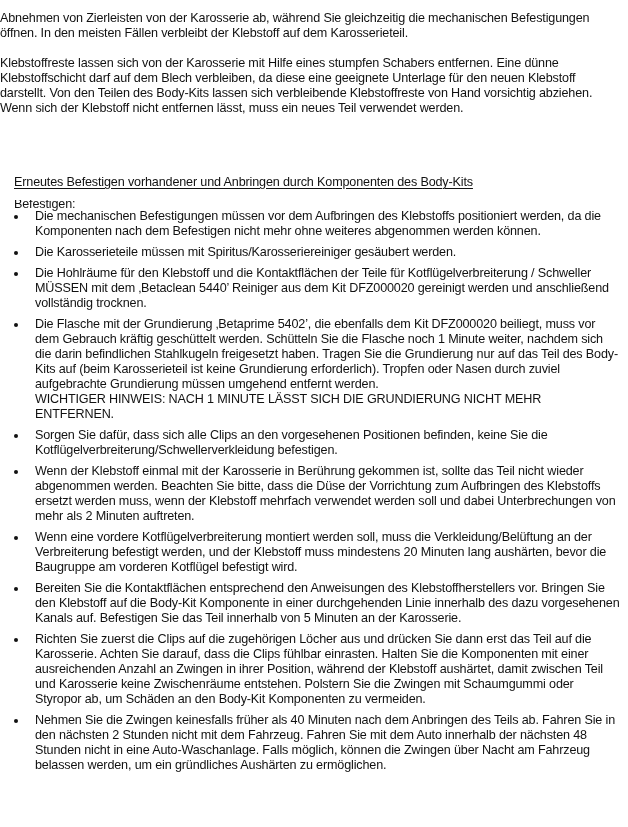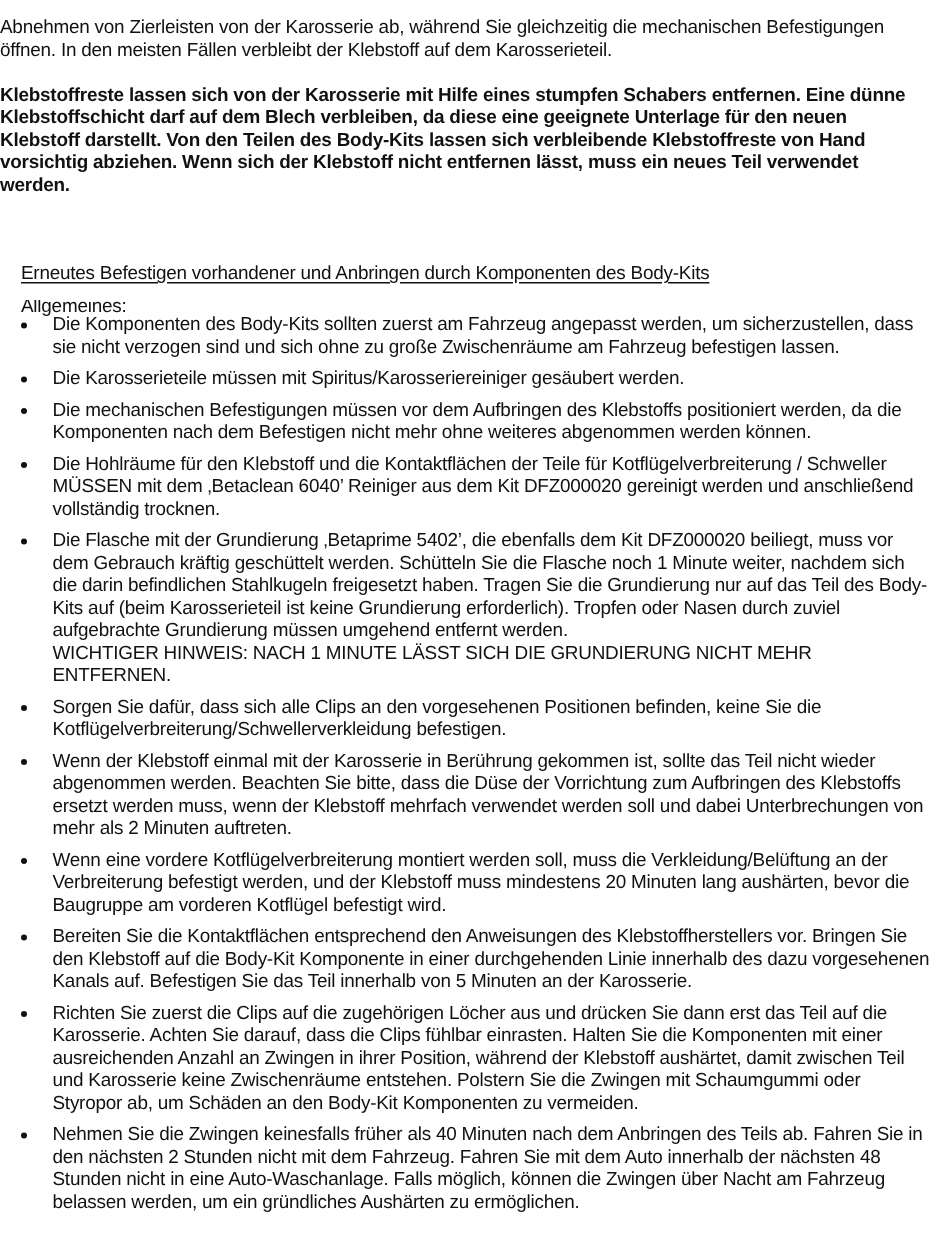--- a/index.html
+++ b/index.html
@@ -5,21 +5,21 @@
   html, body { margin: 0; padding: 0; background: #ffffff; }
   body {
     width: 628px; height: 827px; overflow: hidden; position: relative;
     font-family: "Liberation Sans", sans-serif;
     font-size: 12.6px; line-height: 15px; color: #111111;
     letter-spacing: -0.15px;
   }
   .page { position: absolute; left: 0; top: 11px; width: 606px; }
   p { margin: 0; }
   .para1 { margin-bottom: 15px; }
-  .para2 { margin-bottom: 0; font-weight: bold; }
+  .para2 { margin-bottom: 0; }
   .heading {
     position: absolute; left: 14px; top: 175px;
     text-decoration: underline; text-underline-offset: 2px;
   }
   .subhead-wrap {
     position: absolute; left: 14px; top: 196px; height: 16px; overflow: hidden;
   }
   .subhead { display: block; margin-top: 1px; clip-path: inset(3px 0 0 0); }
   .list { position: absolute; left: 0; top: 209px; width: 628px; margin: 0; padding: 0; list-style: none; }
   .list li { position: relative; padding-left: 35px; padding-right: 8px; margin-bottom: 6px; }
@@ -35,39 +35,35 @@
 <div class="page">
   <p class="para1">
     <span>Abnehmen von Zierleisten von der Karosserie ab, während Sie gleichzeitig die mechanischen Befestigungen öffnen.  In den meisten Fällen verbleibt der Klebstoff auf dem Karosserieteil.</span><br>
   </p>
   <p class="para2">Klebstoffreste lassen sich von der Karosserie mit Hilfe eines stumpfen Schabers entfernen. Eine dünne Klebstoffschicht darf auf dem Blech verbleiben, da diese eine geeignete Unterlage für den neuen Klebstoff darstellt.  Von den Teilen des Body-Kits lassen sich verbleibende Klebstoffreste von Hand vorsichtig abziehen.  Wenn sich der Klebstoff nicht entfernen lässt, muss ein neues Teil verwendet werden.</p>
 </div>
 
 <div class="heading">Erneutes Befestigen vorhandener und Anbringen durch Komponenten des Body-Kits</div>
 
 <div class="subhead-wrap">
-  <span class="subhead">Allgemeines:</span>
+  <span class="subhead">Befestigen:</span>
 </div>
 
 <ul class="list">
   <li>
       <span class="bullet"></span>
-      <span class="item-text">Die Komponenten des Body-Kits sollten zuerst am Fahrzeug angepasst werden, um sicherzustellen, dass sie nicht verzogen sind und sich ohne zu große Zwischenräume am Fahrzeug befestigen lassen.</span>
+      <span class="item-text">Die mechanischen Befestigungen  müssen vor dem Aufbringen des Klebstoffs positioniert werden, da die Komponenten nach dem Befestigen nicht mehr ohne weiteres abgenommen werden können.</span>
     </li>
   <li>
       <span class="bullet"></span>
       <span class="item-text">Die Karosserieteile müssen mit Spiritus/Karosseriereiniger gesäubert werden.</span>
     </li>
   <li>
       <span class="bullet"></span>
-      <span class="item-text">Die mechanischen Befestigungen  müssen vor dem Aufbringen des Klebstoffs positioniert werden, da die Komponenten nach dem Befestigen nicht mehr ohne weiteres abgenommen werden können.</span>
-    </li>
-  <li>
-      <span class="bullet"></span>
-      <span class="item-text">Die Hohlräume für den Klebstoff und die Kontaktflächen der Teile für Kotflügelverbreiterung / Schweller MÜSSEN mit dem ‚Betaclean 6040’ Reiniger aus dem Kit DFZ000020 gereinigt werden und anschließend vollständig trocknen.</span>
+      <span class="item-text">Die Hohlräume für den Klebstoff und die Kontaktflächen der Teile für Kotflügelverbreiterung / Schweller MÜSSEN mit dem ‚Betaclean 5440’ Reiniger aus dem Kit DFZ000020 gereinigt werden und anschließend vollständig trocknen.</span>
     </li>
   <li>
       <span class="bullet"></span>
       <span class="item-text">Die Flasche mit der Grundierung ‚Betaprime 5402’, die ebenfalls dem Kit DFZ000020 beiliegt, muss vor dem Gebrauch kräftig geschüttelt werden. Schütteln Sie die Flasche noch 1 Minute weiter, nachdem sich die darin befindlichen Stahlkugeln freigesetzt haben.  Tragen Sie die Grundierung nur auf das Teil des Body-Kits auf (beim Karosserieteil ist keine Grundierung erforderlich). Tropfen oder Nasen durch zuviel aufgebrachte Grundierung müssen umgehend entfernt werden.</span>
       <span class="item-text">WICHTIGER HINWEIS:  NACH 1 MINUTE LÄSST SICH DIE GRUNDIERUNG NICHT MEHR ENTFERNEN.</span>
     </li>
   <li>
       <span class="bullet"></span>
       <span class="item-text">Sorgen Sie dafür, dass sich alle Clips an den vorgesehenen Positionen befinden, keine Sie die Kotflügelverbreiterung/Schwellerverkleidung befestigen.</span>
     </li>

